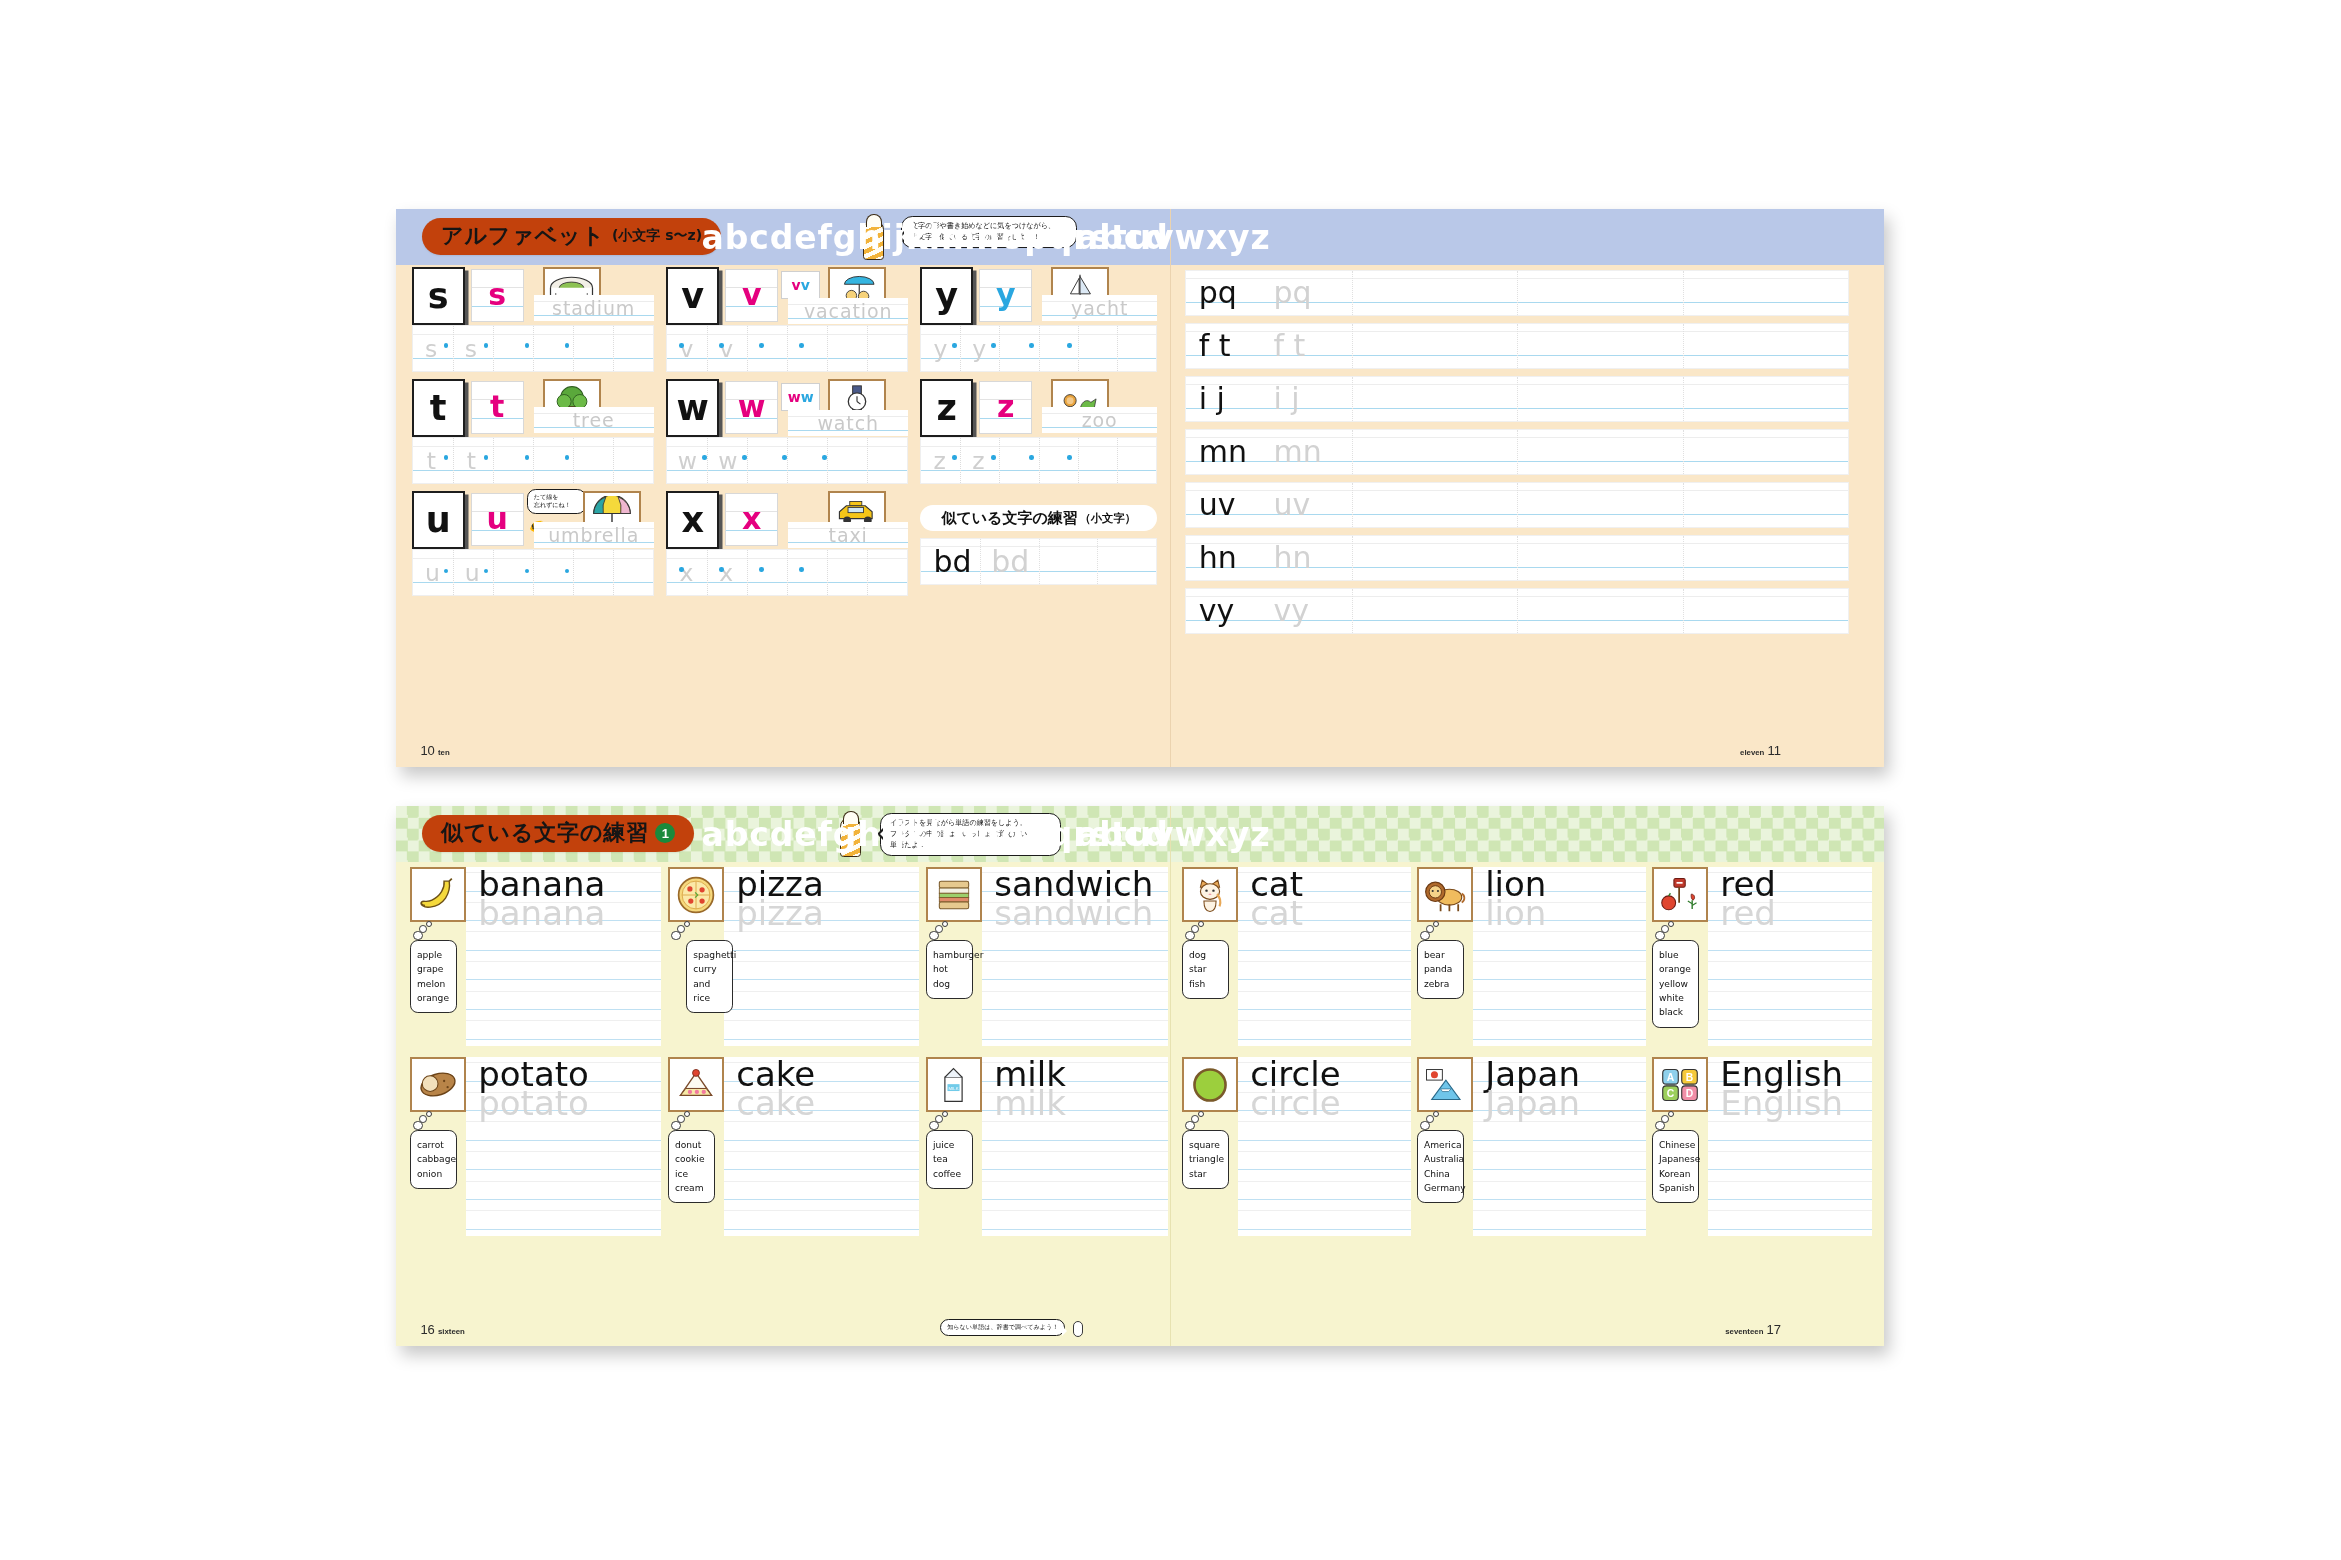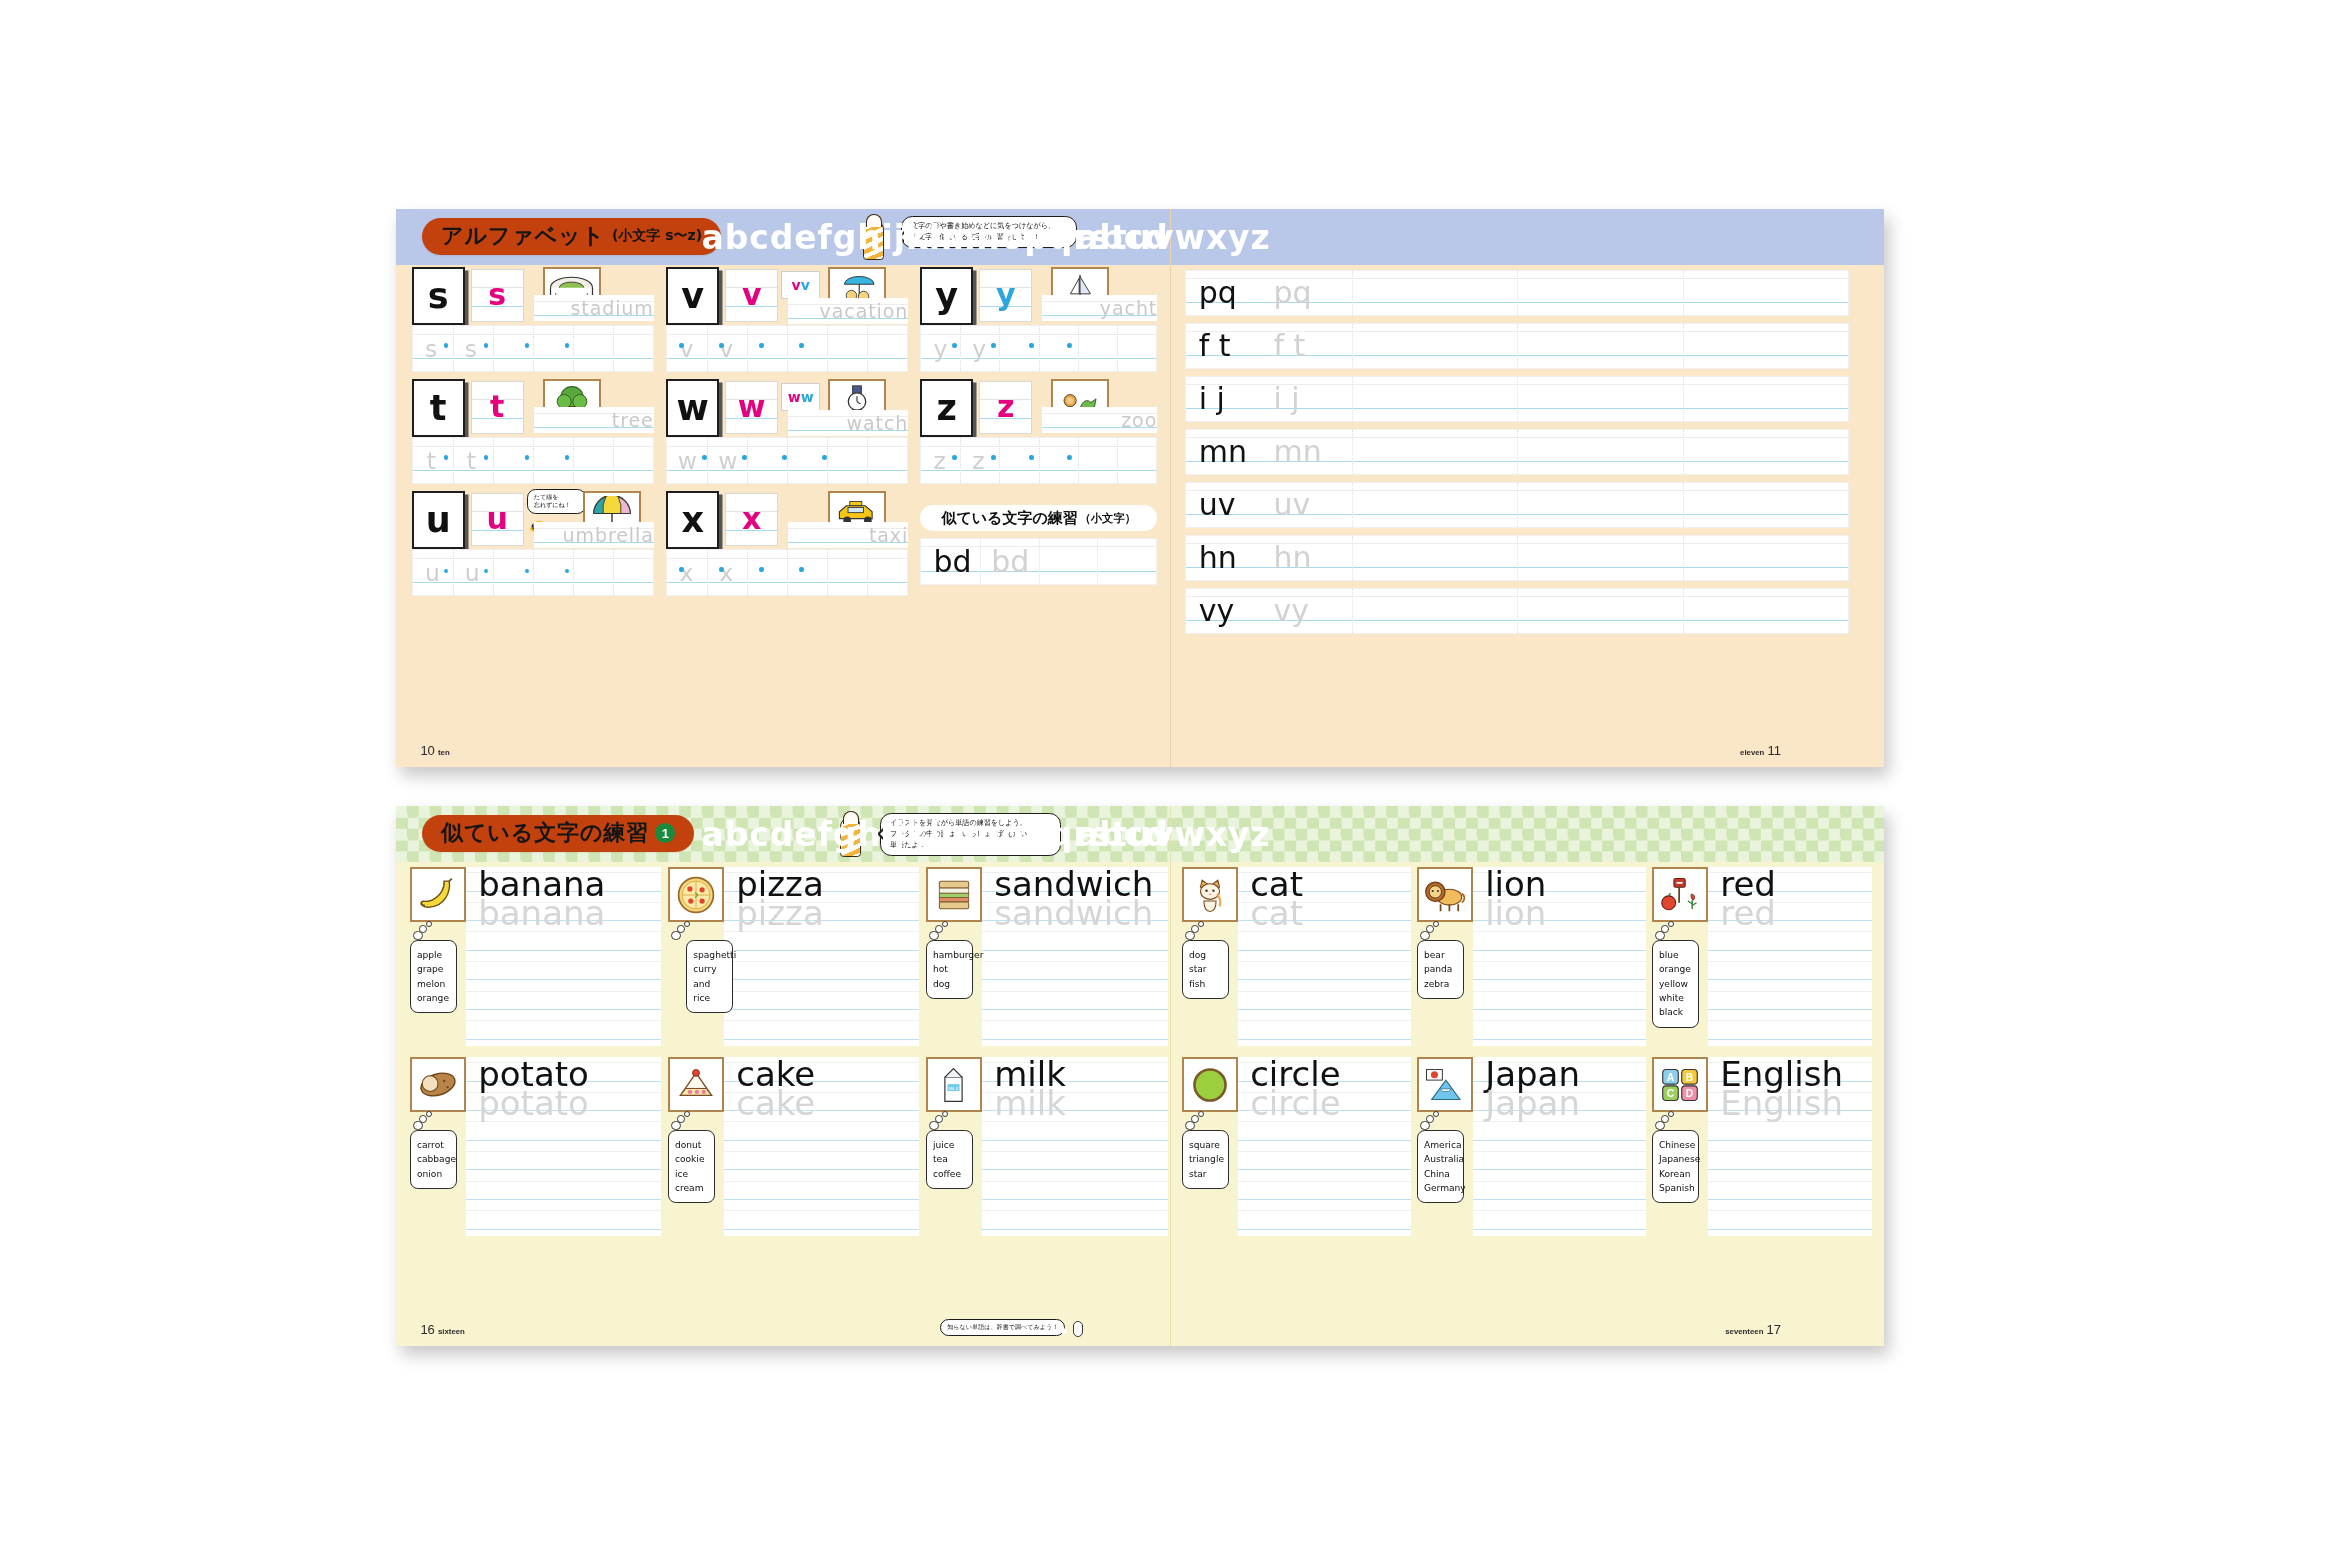--- a/index.html
+++ b/index.html
@@ -130,21 +130,21 @@
   .alt-caption{font-family:"DejaVu Sans",sans-serif;font-size:4.8px;color:#222;text-align:center;margin-top:0.9px;white-space:nowrap;}
   .pic{
     width:54px;height:40px;background:#fff;border:2.2px solid #b0844d;
     display:flex;align-items:center;justify-content:center;font-size:22.7px;overflow:hidden;
   }
   .word-line{
     background:#fff;position:relative;height:26px;
   }
   .word-line .w{
     position:absolute;left:0;right:0;top:50%;transform:translateY(-50%);
-    text-align:right;font-family:"DejaVu Sans",sans-serif;
+    text-align:center;font-family:"DejaVu Sans",sans-serif;
     font-size:19px;color:#c9c9c9;letter-spacing:0.9px;
   }
   .word-line .blue{position:absolute;left:0;right:0;bottom:5.2px;border-top:0.9px solid #a9d9ef;}
   .word-line .thin{position:absolute;left:0;right:0;top:6.1px;border-top:0.9px solid #ececec;}
 
   .trace-row{
     background:#fff;height:45px;position:relative;border:0.9px solid #efefef;
   }
   .trace-row .hl1{position:absolute;left:0;right:0;top:17%;border-top:0.9px solid #ededed;}
   .trace-row .hl2{position:absolute;left:0;right:0;top:72%;border-top:0.9px solid #a9d9ef;}

